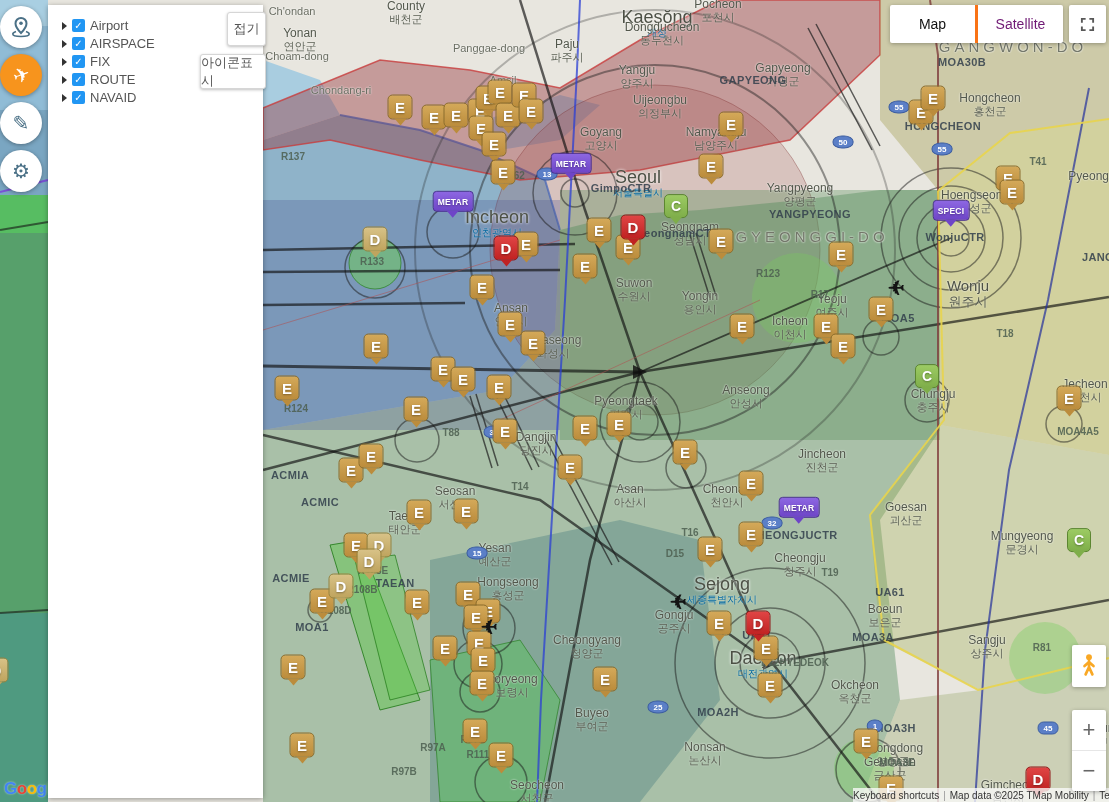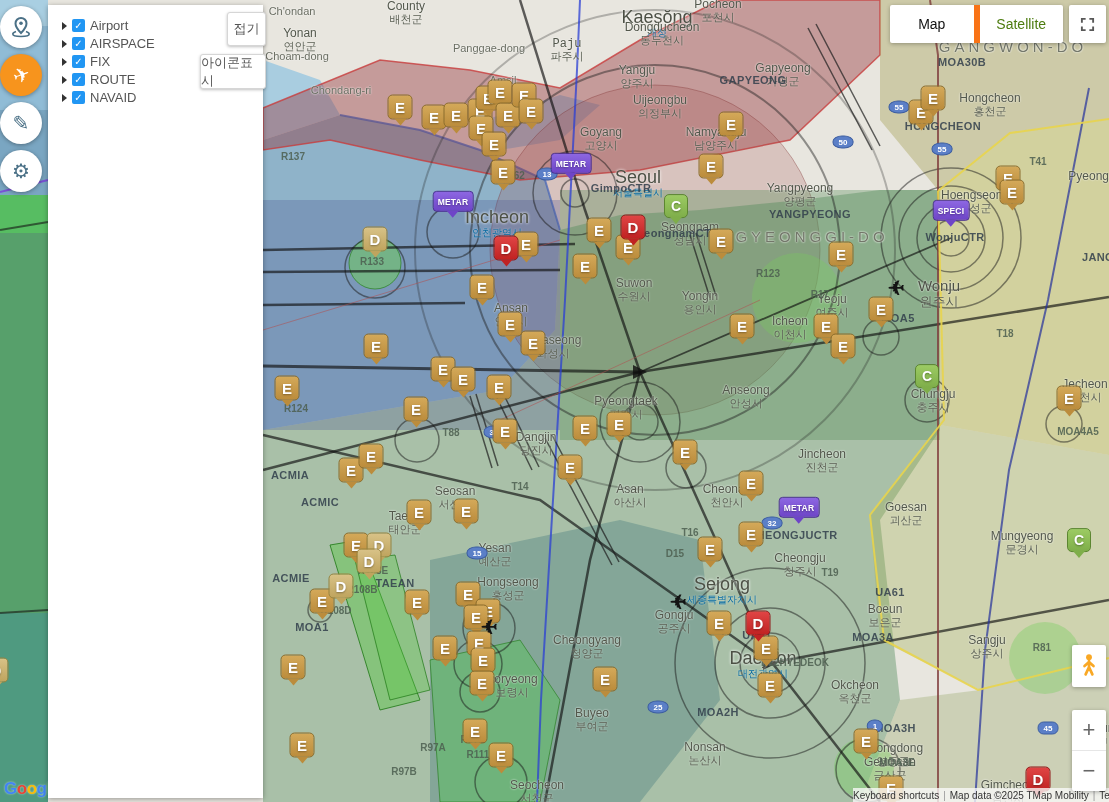--- a/index.html
+++ b/index.html
@@ -48,21 +48,21 @@
   #btn-collapse{left:227px;top:12px;width:37px;height:32px;}
   #btn-icons{left:200px;top:54px;width:64px;height:33px;}
   
   .roundbtn{position:absolute;left:0;width:42px;height:42px;border-radius:50%;background:#fff;z-index:11;box-shadow:0 1px 4px rgba(0,0,0,.35);display:flex;align-items:center;justify-content:center;cursor:pointer;color:#4a7086;}
   .roundbtn.orange{background:#f7941d;color:#fff;}
   .glyph{font-size:20px;line-height:1;}
   
   #maptype{position:absolute;top:5px;left:890px;width:173px;height:38px;background:#fff;border-radius:2px;box-shadow:0 1px 4px rgba(0,0,0,.3);display:flex;z-index:10;}
   .mt-cell{flex:1;display:flex;align-items:center;justify-content:center;font-size:14px;cursor:pointer;}
   .mt-cell.active{color:#111;font-weight:500;}
-  .mt-cell.idle{color:#4d7c0f;border-left:6px solid #f97316;}
+  .mt-cell.idle{color:#701a75;border-left:3px solid #f97316;}
   #fsbtn{position:absolute;top:5px;left:1069px;width:37px;height:38px;background:#fff;border-radius:2px;box-shadow:0 1px 4px rgba(0,0,0,.3);display:flex;align-items:center;justify-content:center;cursor:pointer;z-index:10;}
   
   #pegman{position:absolute;top:645px;right:3px;width:34px;height:42px;background:#fff;border-radius:2px;box-shadow:0 1px 4px rgba(0,0,0,.3);display:flex;align-items:center;justify-content:center;cursor:pointer;z-index:10;}
   #zoomctl{position:absolute;top:710px;right:3px;width:34px;height:81px;background:#fff;border-radius:2px;box-shadow:0 1px 4px rgba(0,0,0,.3);display:flex;flex-direction:column;z-index:10;}
   .zbtn{flex:1;display:flex;align-items:center;justify-content:center;font-size:22px;color:#666;cursor:pointer;}
   .zbtn+.zbtn{border-top:1px solid #e6e6e6;}
   
   #attrib{position:absolute;bottom:0;right:0;width:256px;height:14px;background:rgba(250,250,250,.78);z-index:9;display:flex;align-items:center;font-size:10px;color:#333;overflow:hidden;white-space:nowrap;}
   #attrib .sep{color:#999;margin:0 4px;}
   #attrib span{flex:none;}
@@ -195,21 +195,21 @@
         <span class="ko">인천광역시</span>
       </div>
       <div class="lbl lbl-xl" style="left: 763px; top: 664px;">
         <span class="en">Daejeon</span>
         <span class="ko">대전광역시</span>
       </div>
       <div class="lbl lbl-xl" style="left: 722px; top: 590px;">
         <span class="en">Sejong</span>
         <span class="ko">세종특별자치시</span>
       </div>
-      <div class="lbl lbl-lg" style="left: 939px; top: 294px;">
+      <div class="lbl lbl-lg" style="left: 968px; top: 294px;">
         <span class="en">Wonju</span>
         <span class="ko">원주시</span>
       </div>
       <div class="lbl lbl-sm" style="left: 292px; top: 11px;">
         <span class="en">Ch'ondan</span>
       </div>
       <div class="lbl lbl-sm" style="left: 297px; top: 56px;">
         <span class="en">Choam-dong</span>
       </div>
       <div class="lbl lbl-sm" style="left: 489px; top: 48px;">
@@ -222,21 +222,21 @@
         <span class="en">Amsil</span>
       </div>
       <div class="lbl lbl-md" style="left: 406px; top: 13px;">
         <span class="en">County</span>
         <span class="ko">배천군</span>
       </div>
       <div class="lbl lbl-md" style="left: 300px; top: 40px;">
         <span class="en">Yonan</span>
         <span class="ko">연안군</span>
       </div>
-      <div class="lbl lbl-md" style="left: 567px; top: 51px; font-family: Liberation Mono, monospace;">
+      <div class="lbl lbl-md" style="left: 567px; top: 51px;">
         <span class="en">Paju</span>
         <span class="ko">파주시</span>
       </div>
       <div class="lbl lbl-md" style="left: 662px; top: 34px;">
         <span class="en">Dongducheon</span>
         <span class="ko">동두천시</span>
       </div>
       <div class="lbl lbl-md" style="left: 718px; top: 11px;">
         <span class="en">Pocheon</span>
         <span class="ko">포천시</span>

